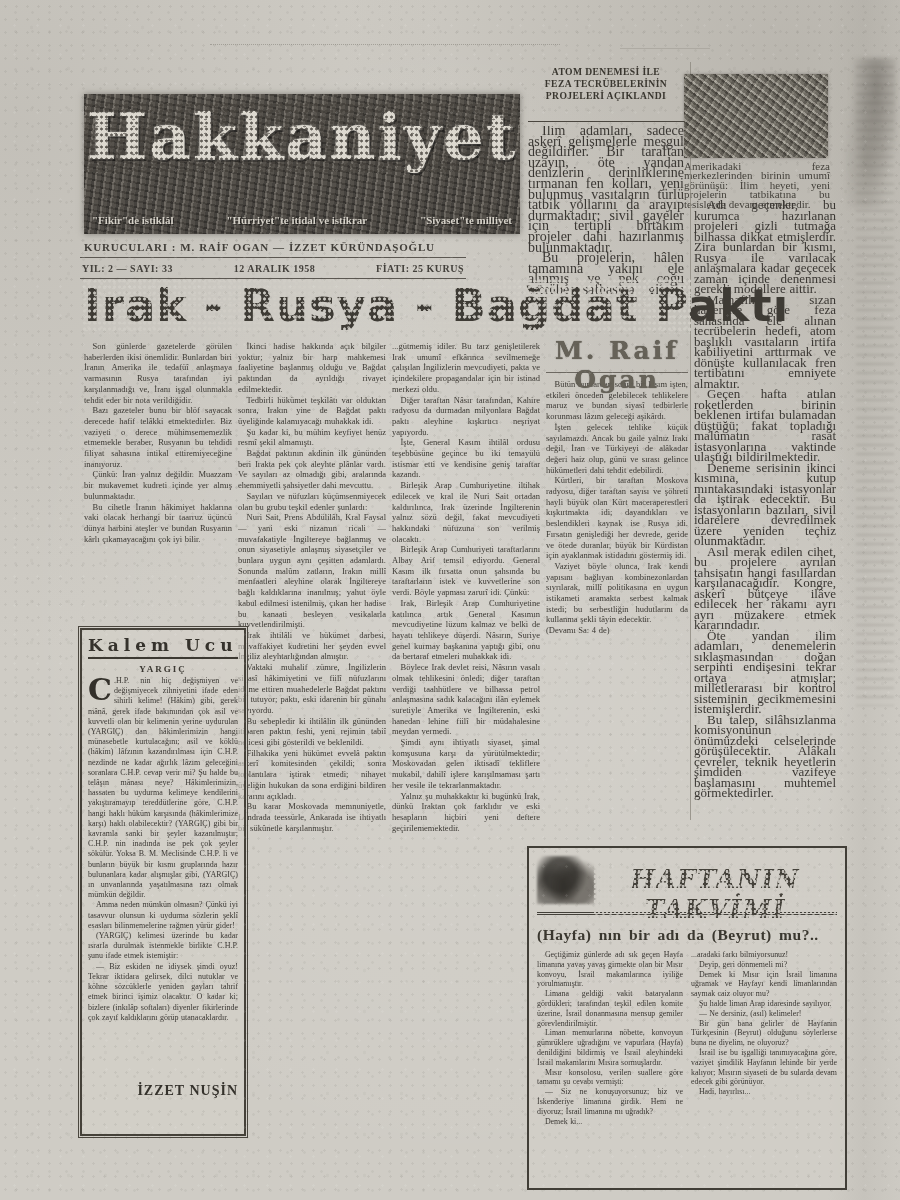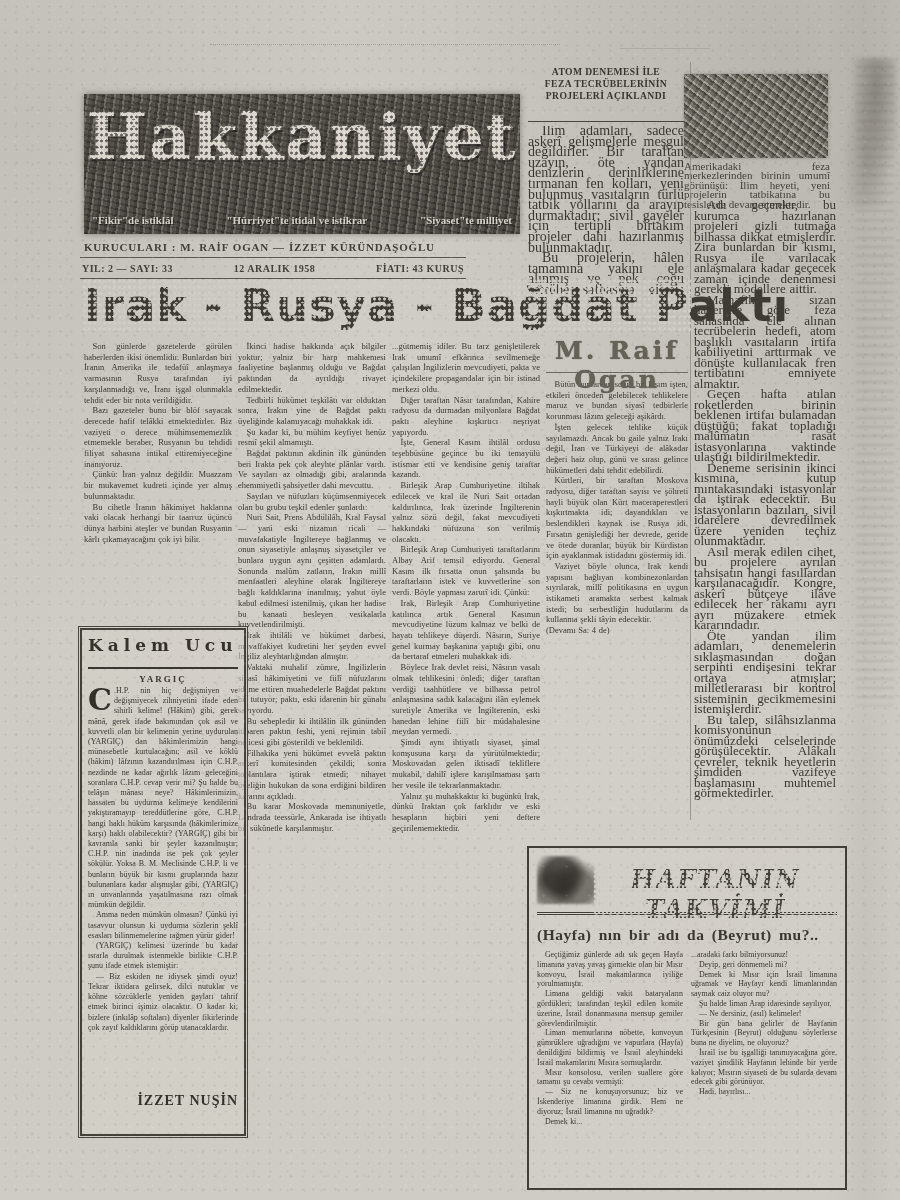--- a/index.html
+++ b/index.html
@@ -123,21 +123,21 @@
   .vrule{position:absolute;left:690px;top:62px;height:758px;border-left:1px solid #8d897f;opacity:.8;}
 
   
   .kalem{
     position:absolute;left:80px;top:628px;width:166px;height:508px;z-index:2;
     border:2px solid #454139;box-shadow:0 0 0 1px #d0cdc6,0 0 0 2px #4a463e;
     background:rgba(211,208,200,.6);padding:5px 6px;box-sizing:border-box;
   }
   .kalem-title{
     font-family:"DejaVu Serif",serif;font-weight:bold;font-size:17px;letter-spacing:5px;
-    color:#35322c;border-bottom:2px solid #3c3932;padding-bottom:12px;filter:blur(.3px);
+    color:#35322c;border-bottom:2px solid #3c3932;padding-bottom:2px;filter:blur(.3px);
   }
   .kalem-sub{text-align:center;font-weight:bold;font-size:9px;letter-spacing:2px;margin:5px 0 2px;color:#3b3832;}
   .kalem-body{font-size:8px;line-height:10.2px;height:404px;overflow:hidden;}
   .dropcap{float:left;font-family:"DejaVu Serif",serif;font-weight:bold;font-size:30px;line-height:26px;padding:1px 2px 0 0;color:#33302a;}
   .kalem-sig{text-align:right;font-weight:bold;font-size:14px;letter-spacing:1px;margin-top:3px;color:#35322c;}
 
   
   .takvim{
     position:absolute;left:527px;top:846px;width:320px;height:344px;z-index:2;
     border:2px solid #413e37;background:rgba(211,208,200,.55);box-sizing:border-box;padding:6px 8px;
@@ -195,21 +195,21 @@
     <span>"Hürriyet"te itidal ve istikrar</span>
     <span>"Siyaset"te milliyet</span>
   </div>
 </div>
 
 <div class="founders txt">KURUCULARI : M. RAİF OGAN — İZZET KÜRÜNDAŞOĞLU</div>
 
 <div class="infobar">
   <span>YIL: 2 — SAYI: 33</span>
   <span>12 ARALIK 1958</span>
-  <span>FİATI: 43 KURUŞ</span>
+  <span>FİATI: 25 KURUŞ</span>
 </div>
 
 <div class="headline">Irak - Rusya - Bağdat Paktı</div>
 <div class="byline">M. Raif Ogan</div>
 <div class="byline-rule"></div>
 
 <div class="col col1 txt pre"> Son günlerde gazetelerde görülen haberlerden ikisi önemlidir. Bunlardan biri İranın Amerika ile tedafüî anlaşmaya varmasının Rusya tarafından iyi karşılanmadığı ve, İranı işgal olunmakla tehdit eder bir nota verildiğidir.
  Bazı gazeteler bunu bir blöf sayacak derecede hafif telâkki etmektedirler. Biz vaziyeti o derece mühimsememezlik etmemekle beraber, Rusyanın bu tehdidi filiyat sahasına intikal ettiremiyeceğine inanıyoruz.
  Çünkü: İran yalnız değildir. Muazzam bir mukavemet kudreti içinde yer almış bulunmaktadır.
  Bu cihetle İranın hâkimiyet haklarına vaki olacak herhangi bir taarruz üçüncü dünya harbini ateşler ve bundan Rusyanın kârlı çıkamayacağını çok iyi bilir.</div>

